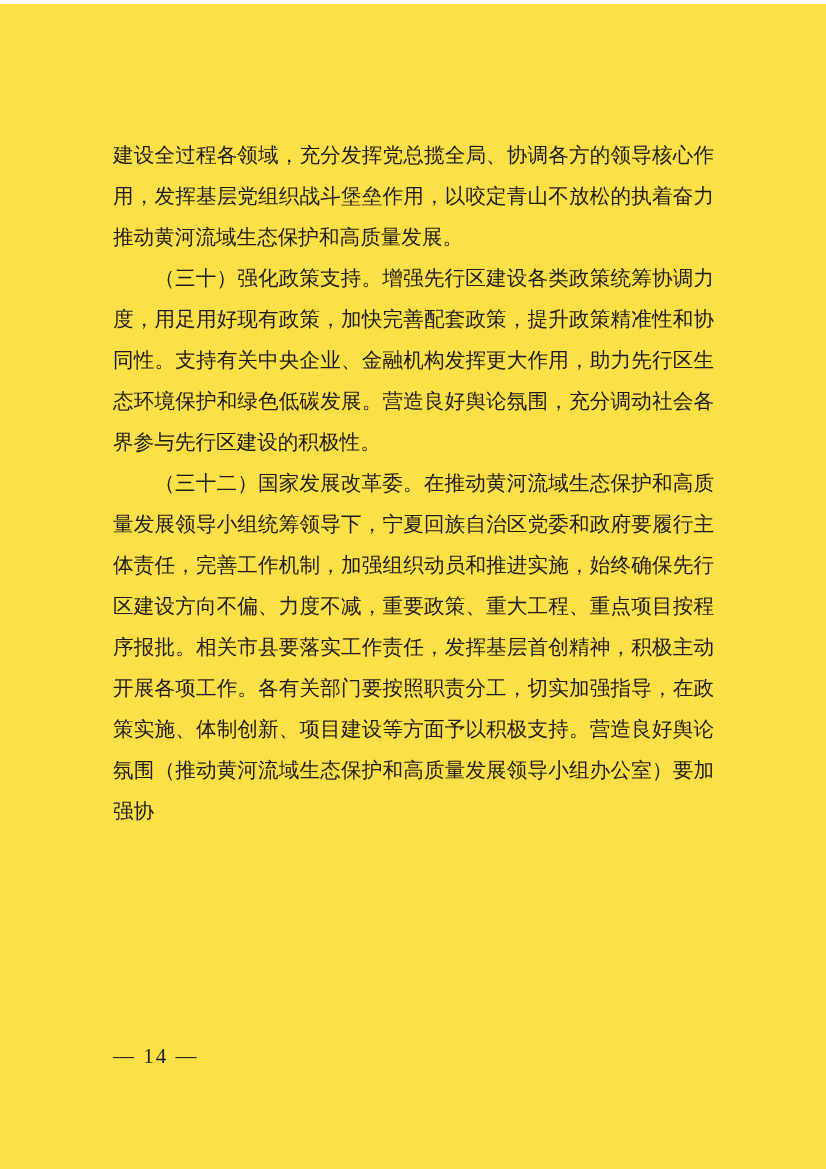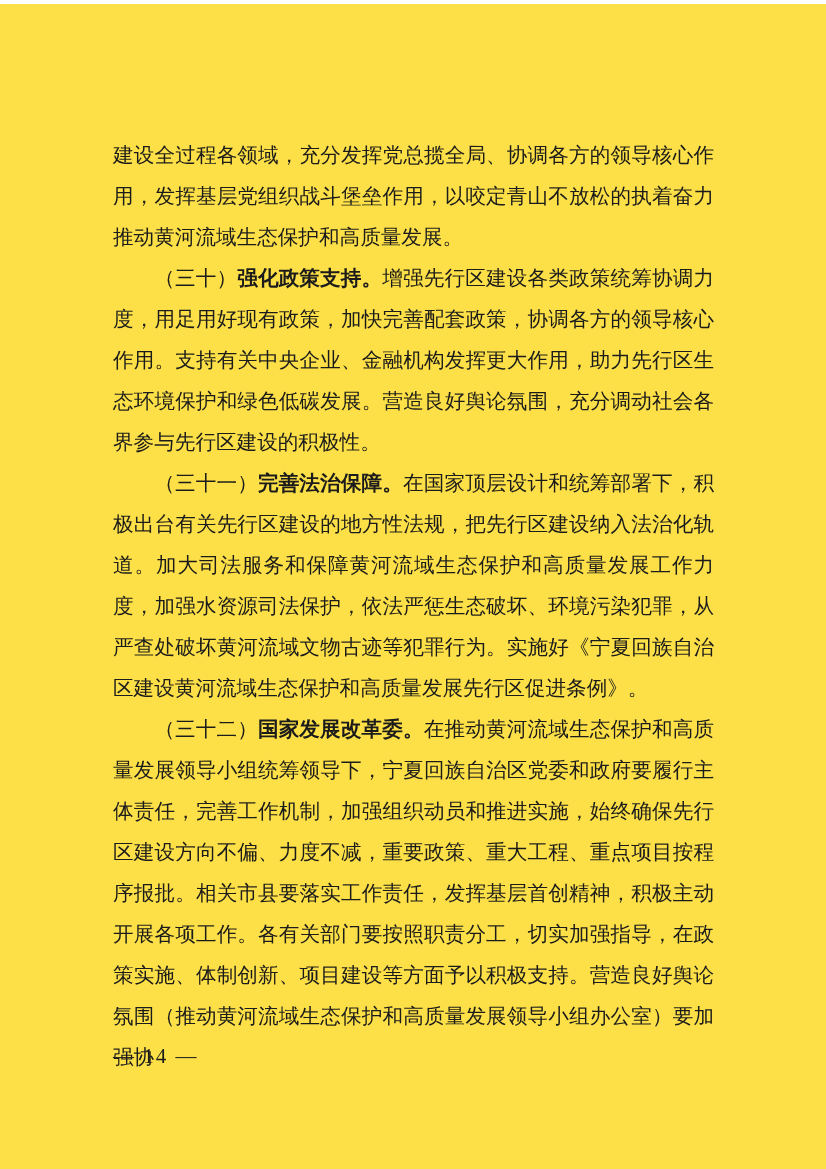--- a/index.html
+++ b/index.html
@@ -35,36 +35,35 @@
     letter-spacing: 0;
   }
   .content p {
     margin: 0;
     padding: 0;
   }
   .content p.indent {
     text-indent: 2em;
   }
   .content .bold {
-    font-weight: 700;
+    font-weight: 400;
   }
   .footer {
     position: absolute;
     left: 113px;
     top: 1037px;
     font-size: 21px;
     line-height: 30px;
     letter-spacing: 2px;
     color: #1b1b1b;
   }
 </style>
 </head>
 <body>
 
 <div class="page">
   <div class="content">
       <p class=""><span>建设全过程各领域，充分发挥党总揽全局、协调各方的领导核心作用，发挥基层党组织战斗堡垒作用，以咬定青山不放松的执着奋力推动黄河流域生态保护和高质量发展。</span></p>
-      <p class="indent"><span>（三十）</span><span class="bold">强化政策支持。</span><span>增强先行区建设各类政策统筹协调力度，用足用好现有政策，加快完善配套政策，协调各方的领导核心作用。支持有关中央企业、金融机构发挥更大作用，助力先行区生态环境保护和绿色低碳发展。营造良好舆论氛围，充分调动社会各界参与先行区建设的积极性。</span></p>
-      <p class="indent"><span>（三十一）</span><span class="bold">完善法治保障。</span><span>在国家顶层设计和统筹部署下，积极出台有关先行区建设的地方性法规，把先行区建设纳入法治化轨道。加大司法服务和保障黄河流域生态保护和高质量发展工作力度，加强水资源司法保护，依法严惩生态破坏、环境污染犯罪，从严查处破坏黄河流域文物古迹等犯罪行为。实施好《宁夏回族自治区建设黄河流域生态保护和高质量发展先行区促进条例》。</span></p>
+      <p class="indent"><span>（三十）</span><span class="bold">强化政策支持。</span><span>增强先行区建设各类政策统筹协调力度，用足用好现有政策，加快完善配套政策，提升政策精准性和协同性。支持有关中央企业、金融机构发挥更大作用，助力先行区生态环境保护和绿色低碳发展。营造良好舆论氛围，充分调动社会各界参与先行区建设的积极性。</span></p>
       <p class="indent"><span>（三十二）</span><span class="bold">国家发展改革委。</span><span>在推动黄河流域生态保护和高质量发展领导小组统筹领导下，宁夏回族自治区党委和政府要履行主体责任，完善工作机制，加强组织动员和推进实施，始终确保先行区建设方向不偏、力度不减，重要政策、重大工程、重点项目按程序报批。相关市县要落实工作责任，发挥基层首创精神，积极主动开展各项工作。各有关部门要按照职责分工，切实加强指导，在政策实施、体制创新、项目建设等方面予以积极支持。营造良好舆论氛围（推动黄河流域生态保护和高质量发展领导小组办公室）要加强协</span></p>
     </div>
   <div class="footer">— 14 —</div>
 </div>
 
 </body></html>

